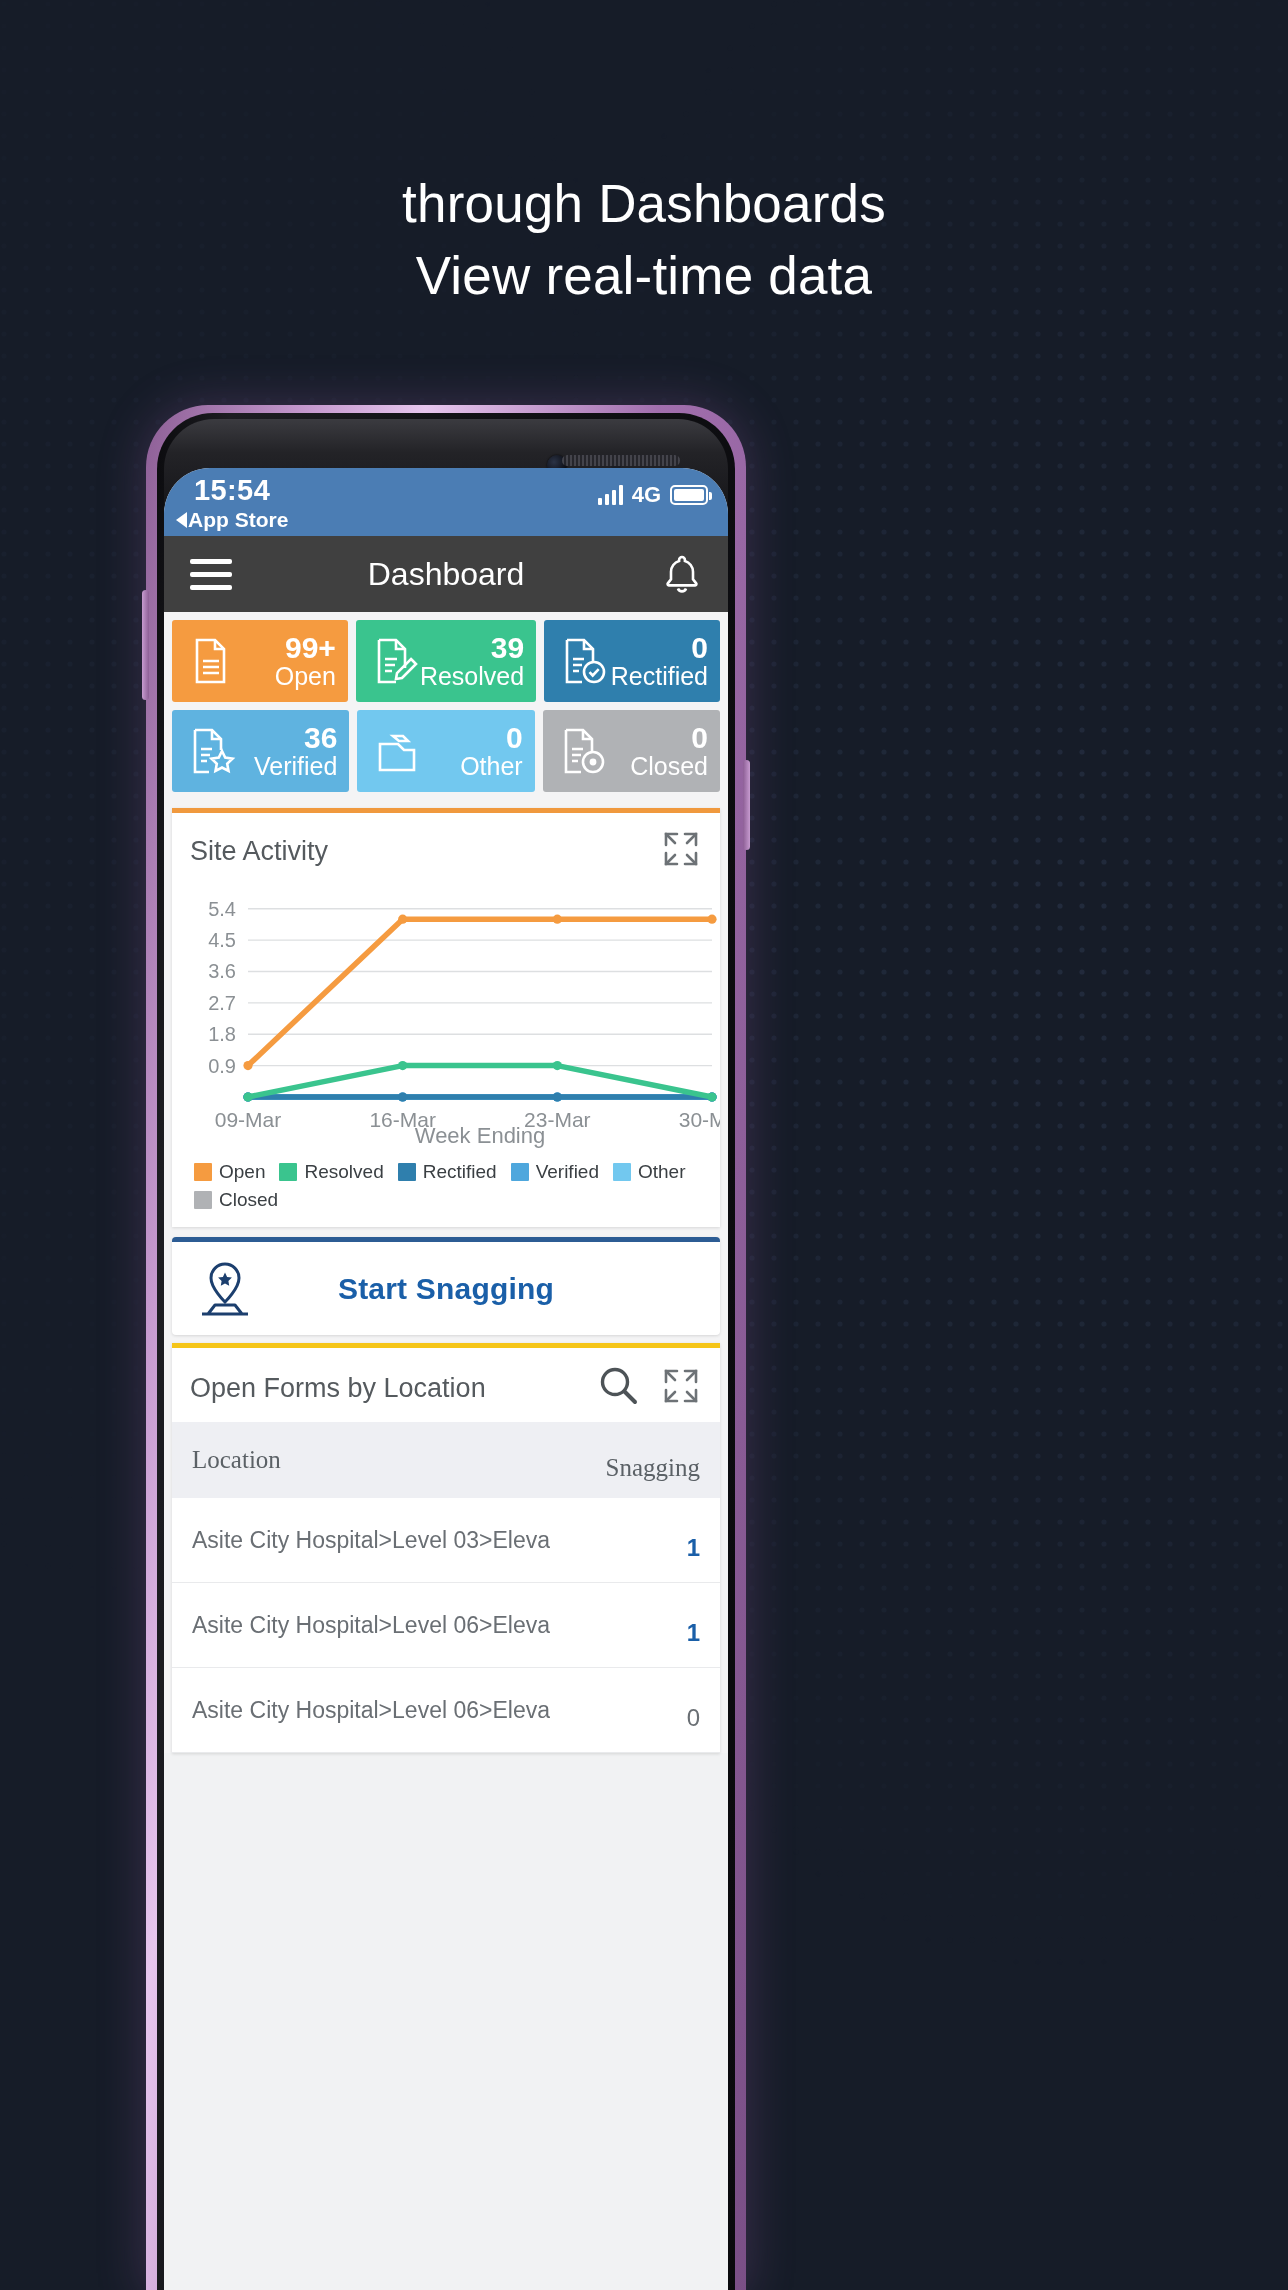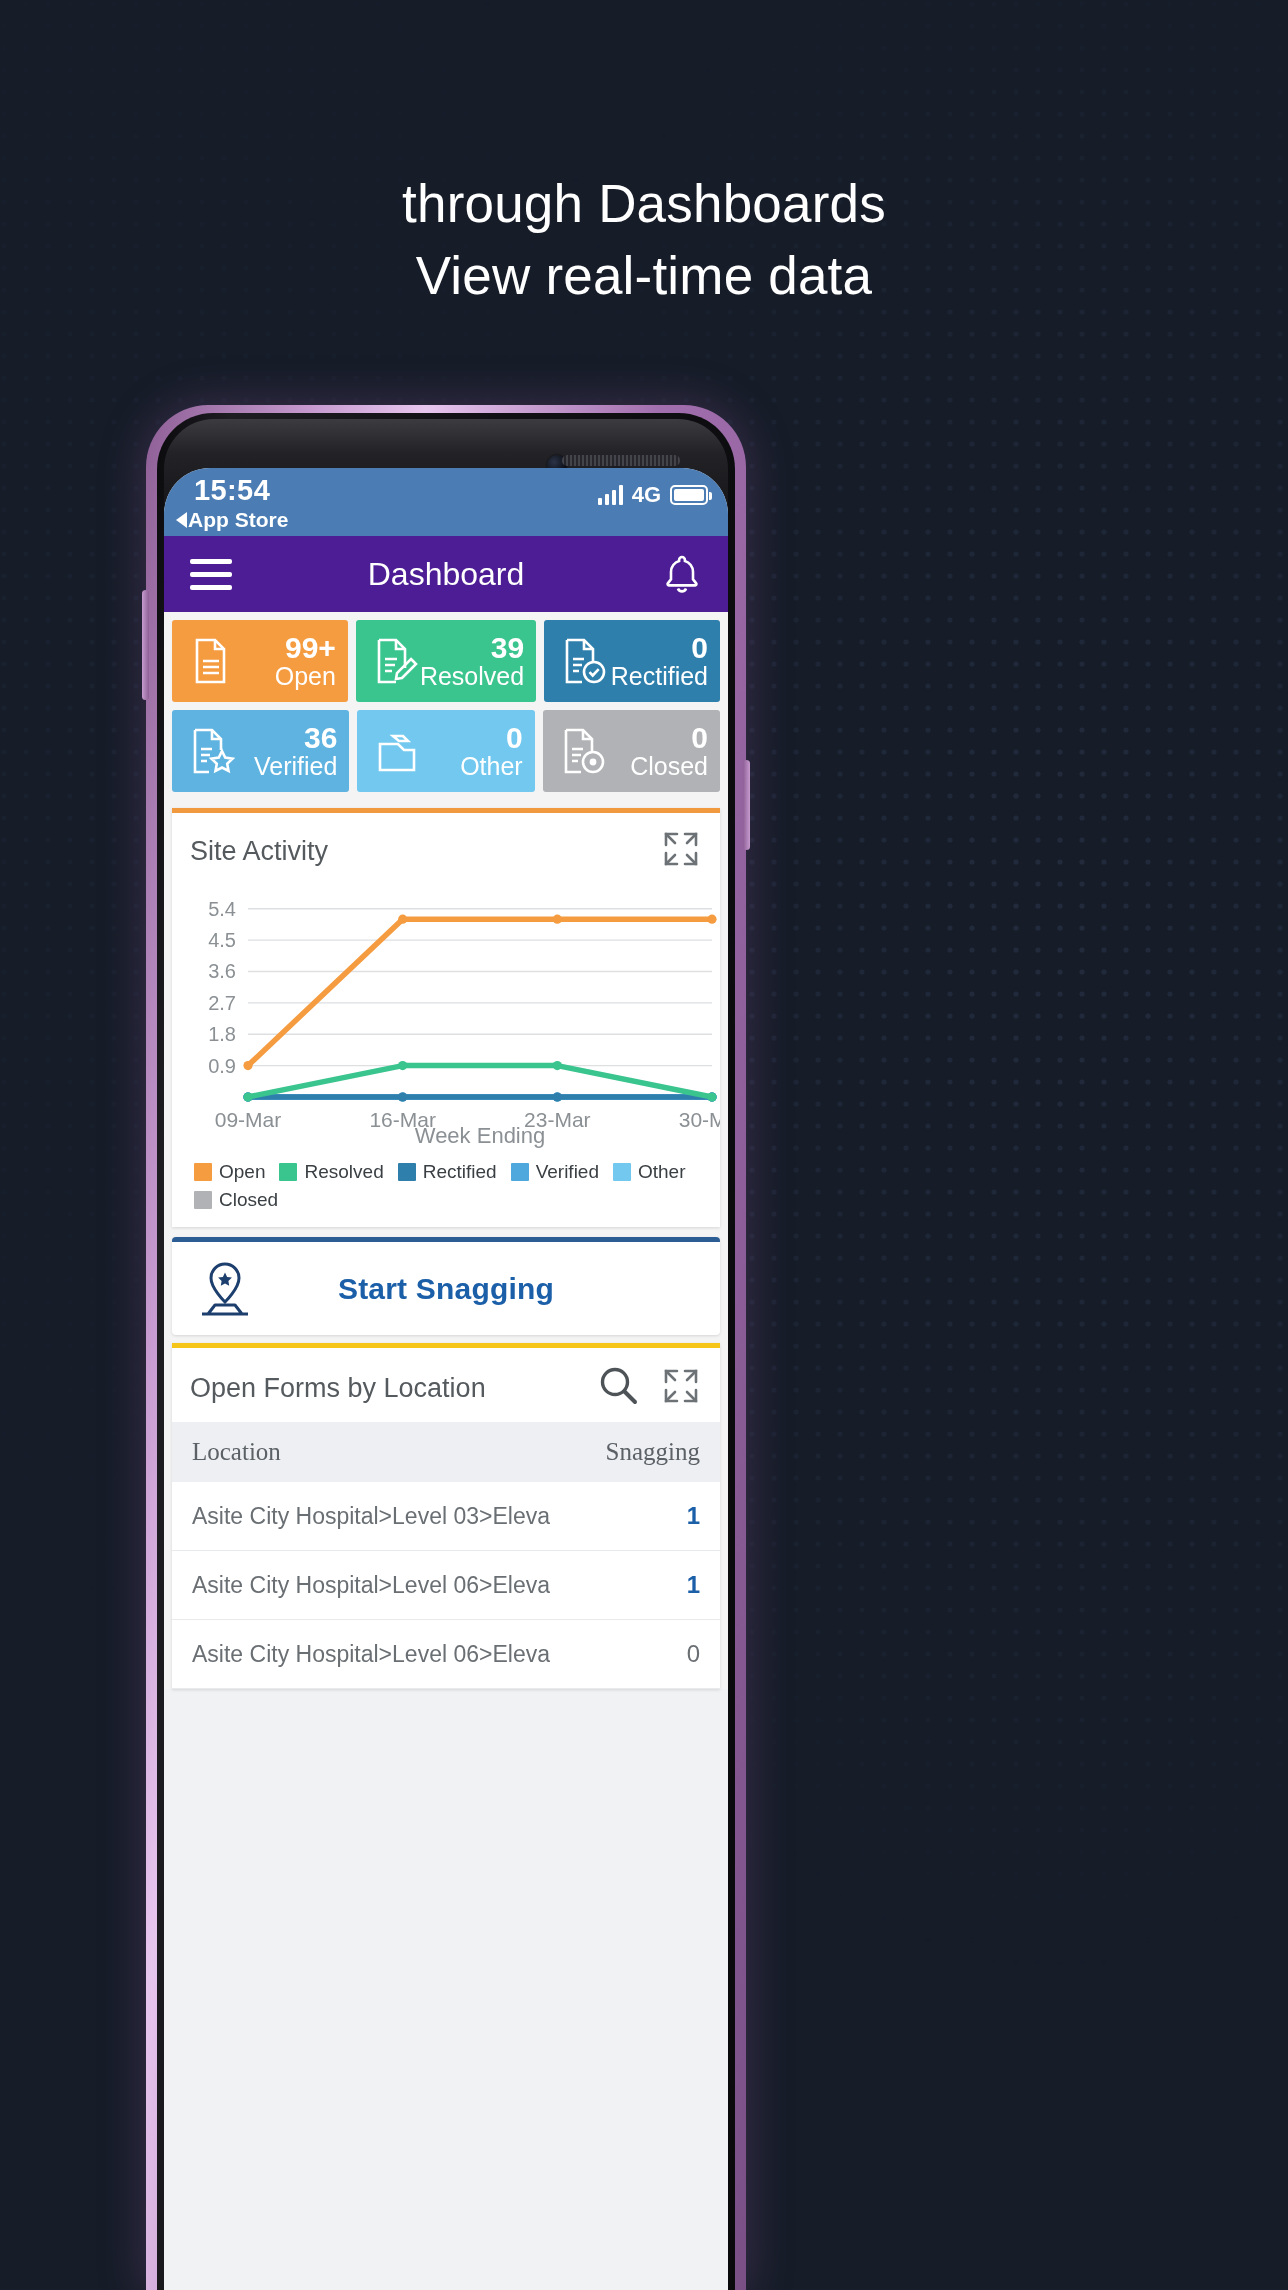--- a/index.html
+++ b/index.html
@@ -162,21 +162,21 @@
     position: relative; padding: 2px;
   }
   .battery::after {
     content:""; position:absolute; right:-6px; top:5px;
     width:3px; height:8px; background:#fff; border-radius:0 2px 2px 0;
   }
   .battery i { display:block; height:100%; width:100%; background:#fff; border-radius:2px; }
 
   .navbar {
     height: 76px;
-    background: #4c1d95;
+    background: #404040;
     display: flex; align-items: center;
     padding: 0 26px;
     position: relative;
   }
   .hamburger { width: 42px; display: flex; flex-direction: column; gap: 8px; cursor: pointer; }
   .hamburger span { display:block; height: 5px; background:#fff; border-radius: 2px; }
   .nav-title {
     position: absolute; left: 0; width: 100%;
     text-align: center;
     color: #fff; font-size: 32px; font-weight: 500;
@@ -251,21 +251,21 @@
   }
 
   
   .tbl-header-row {
     display: flex; align-items: center;
     background: #eeeff3;
     padding: 16px 20px;
     font-size: 25px; color: #5b6166; font-family: Liberation Serif, serif;
   }
   .tbl-col-loc { flex: 1; }
-  .tbl-col-snag { width: 150px; text-align: right; }
+  .tbl-col-snag { width: 150px; text-align: right; margin-top: 16px; }
   .tbl-row {
     display: flex; align-items: center;
     padding: 20px 20px;
     border-bottom: 1px solid #e9eaec;
     font-size: 23px; color: #6a6f74;
     background: #fff;
   }
   .tbl-row .tbl-col-snag { font-size: 24px; }
   .cnt-link { color: #1a5fa8; font-weight: 600; }
   .cnt-zero { color: #6a6f74; }

